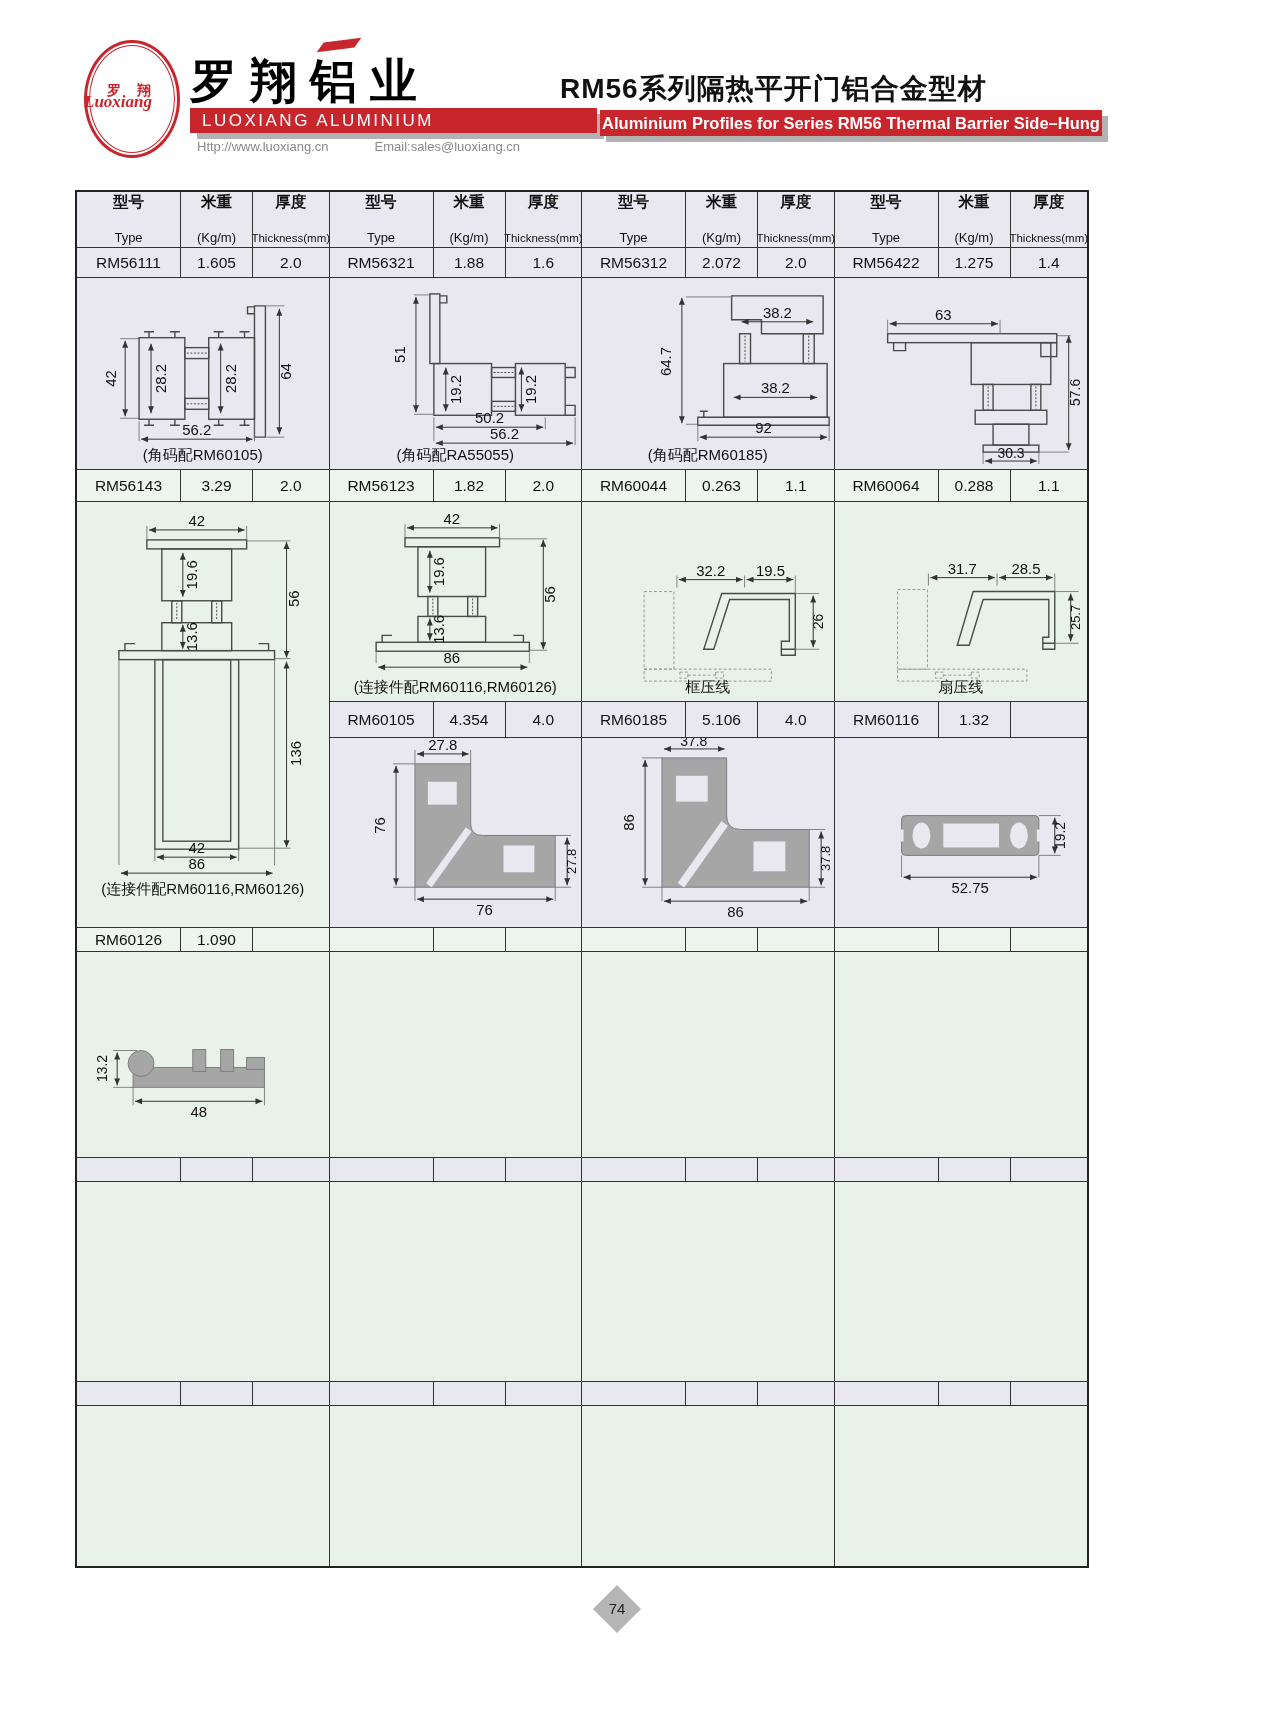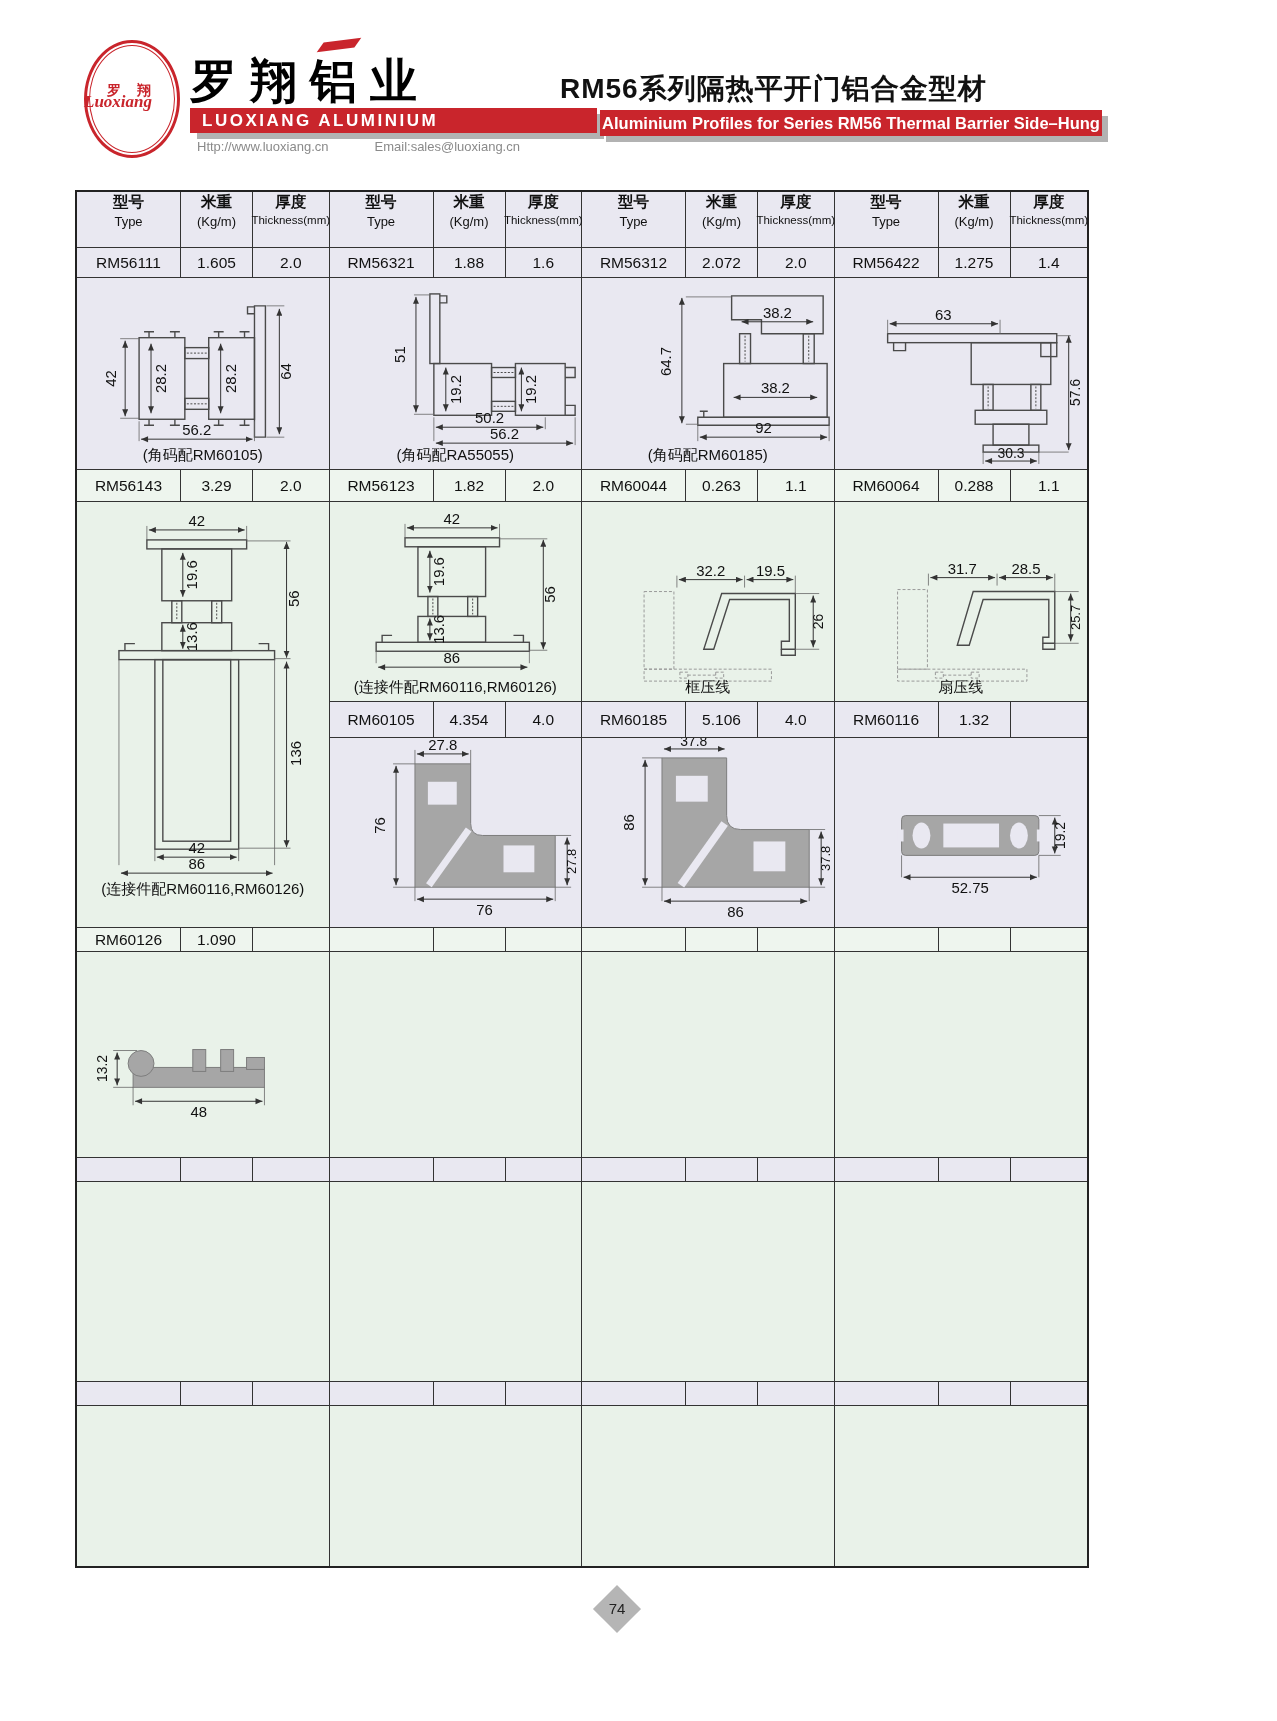--- a/index.html
+++ b/index.html
@@ -11,40 +11,40 @@
   .logo .ring{position:absolute;inset:0;border:3px solid #c9252c;border-radius:50%}
   .logo .ring2{position:absolute;inset:5px;border:1.5px solid #c9252c;border-radius:50%}
   .logo .lcn{position:absolute;top:42px;left:0;right:0;text-align:center;color:#c9252c;
              font-weight:700;font-size:14px;letter-spacing:6px}
   .logo .lsc{position:absolute;top:52px;left:0;right:0;color:#c9252c;
              font-style:italic;font-weight:700;font-size:17px;font-family:"Liberation Serif",serif}
   .coname{position:absolute;left:190px;top:50px;font-size:47px;font-weight:700;color:#000000;
           letter-spacing:13px;white-space:nowrap}
   .accent{position:absolute;left:322px;top:40px;width:34px;height:10px;background:#c9252c;
           transform:skewX(-40deg) rotate(-8deg)}
-  .bar{position:absolute;background:#c9252c;color:#fff;font-weight:700}
+  .bar{position:absolute;background:#c9252c;color:#fff;font-weight:400}
   .barshadow{position:absolute;background:#b2b2b2}
   .bar1{left:190px;top:108px;width:407px;height:25px;font-size:17px;letter-spacing:2.5px;
         line-height:25px;padding-left:12px;box-sizing:border-box}
   .bar1s{left:197px;top:114px;width:407px;height:25px}
   .contact{position:absolute;left:197px;top:139px;font-size:13px;color:#8a8a8a}
   .contact span{margin-right:46px}
   .cntitle{position:absolute;left:560px;top:70px;width:540px;text-align:left;
            font-size:28px;font-weight:700;color:#111;letter-spacing:1px}
   .bar2{left:600px;top:110px;width:502px;height:26px;font-size:16.5px;line-height:26px;
         text-align:center;font-weight:700}
   .bar2s{left:606px;top:116px;width:502px;height:26px}
   
   .tbl{position:absolute;left:75px;top:190px;display:grid;border:2px solid #222;
        grid-template-columns:104px 72px 76.5px 104px 72px 76.5px 104px 72px 76.5px 104px 72px 76.5px;
        grid-template-rows:56px 30px 192px 32px 200px 36px 190px 24px 206px 24px 200px 24px 160px}
   .c{border-right:1px solid #333;border-bottom:1px solid #333;box-sizing:border-box;min-width:0}
   .er{border-right:none}.eb{border-bottom:none}
   .lav{background:#e9e8f1}.grn{background:#e9f2e9}.grn2{background:#eef5ee}
-  .hd{display:flex;flex-direction:column;align-items:center;justify-content:flex-start;line-height:1.35}
+  .hd{display:flex;flex-direction:column;align-items:center;justify-content:space-between;line-height:1.35}
   .hd .cn{font-size:15.5px;font-weight:700}
   .hd .en{font-size:13px}
   .thx .en{font-size:11.5px}
   .dc{display:flex;align-items:center;justify-content:center;font-size:15.5px}
   .dw{position:relative;overflow:hidden}
   .dw svg{position:absolute;inset:0;width:100%;height:100%}
   .cap{position:absolute;left:0;right:0;bottom:4px;text-align:center;font-size:15px;color:#111}
   .cap28{bottom:28px}
   .r1{grid-row:1}.r2{grid-row:2}.r3{grid-row:3}.r4{grid-row:4}.r5{grid-row:5}.r6{grid-row:6}
   .r7{grid-row:7}.r8{grid-row:8}.r9{grid-row:9}.r10{grid-row:10}.r11{grid-row:11}.r12{grid-row:12}.r13{grid-row:13}

